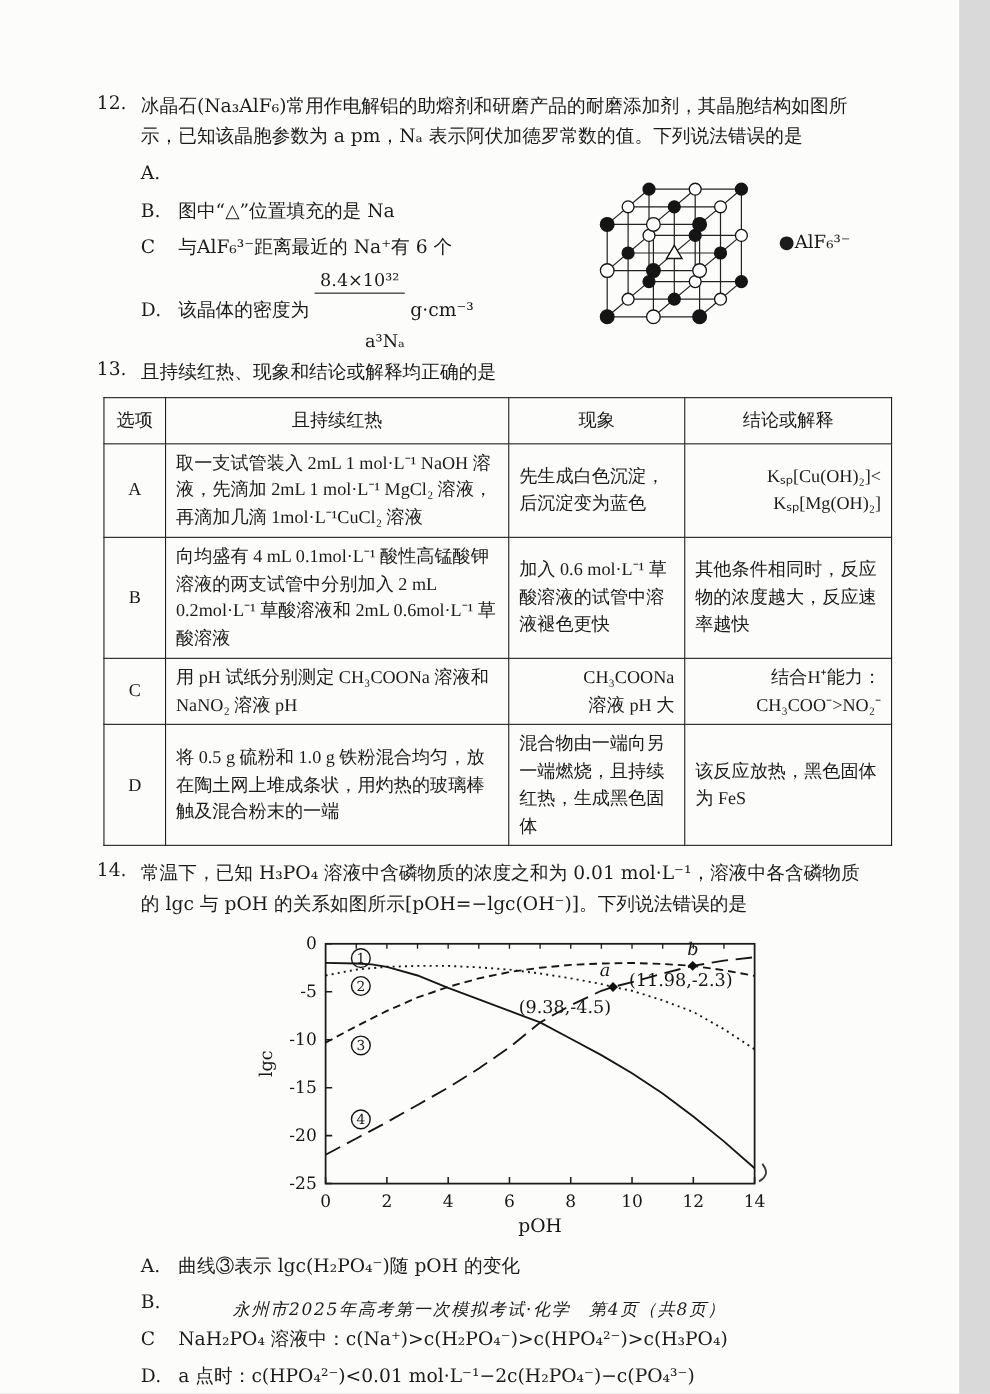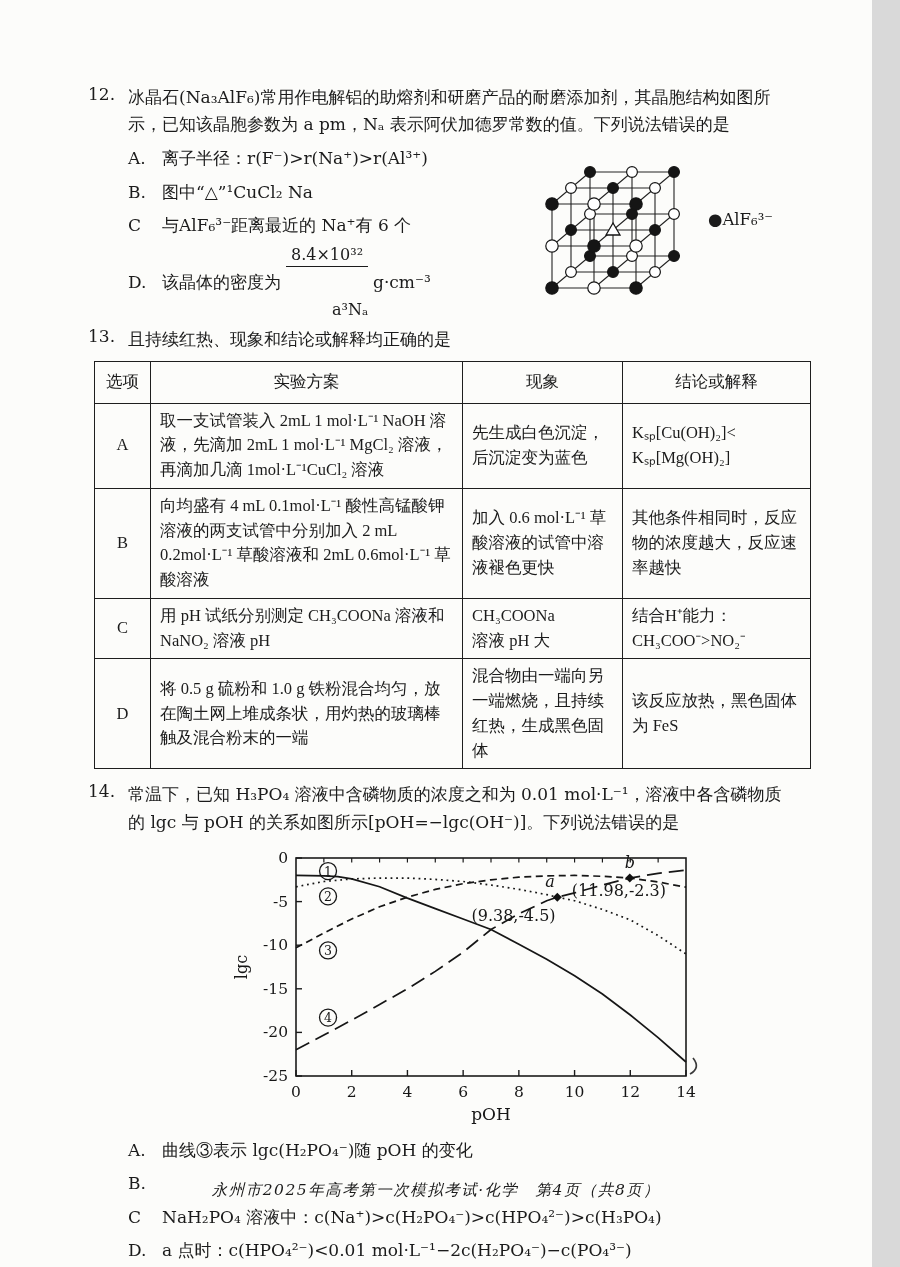--- a/index.html
+++ b/index.html
@@ -33,21 +33,21 @@
   table.exam{border-collapse:collapse;width:716px;margin:8px 0 12px 6px;table-layout:fixed;font-family:Liberation Serif, serif;}
   table.exam th,table.exam td{
     border:1.7px solid #1e1e1e;
     padding:5px 9px;
     font-size:16.5px;font-weight:normal;
     line-height:1.5;vertical-align:middle;
   }
   table.exam th{text-align:center;padding:8px 4px;}
   td.copt{text-align:center;width:46px;}
   col.c1{width:56px;}col.c2{width:312px;}col.c3{width:160px;}col.c4{width:188px;}
-  td.center{text-align:left;}
+  td.center{text-align:right;}
   .preline{white-space:pre-line;}
   
   .chart-wrap{margin:10px 0 4px 144px;}
   
   .footer{
     position:absolute;left:0;top:1180px;width:100%;
     text-align:center;font-style:italic;font-size:15.5px;letter-spacing:1.5px;
   }
   .q13block{margin-top:4px;}
   .q14block{margin-top:6px;}
@@ -58,25 +58,24 @@
 <div class="page">
 
   <section class="q12block">
     <div class="qrow">
       <span class="qnum">12.</span>
       <p>冰晶石(Na₃AlF₆)常用作电解铝的助熔剂和研磨产品的耐磨添加剂，其晶胞结构如图所示，已知该晶胞参数为 a pm，Nₐ 表示阿伏加德罗常数的值。下列说法错误的是</p>
     </div>
     <div class="opts">
       <div class="opt">
         <span class="olabel">A.</span>
-        <span>离子半径：r(F⁻)&gt;r(Na⁺)&gt;r(Al³⁺)</span>
       </div>
       <div class="opt">
         <span class="olabel">B.</span>
-        <span>图中“△”¹CuCl₂ Na</span>
+        <span>图中“△”位置填充的是 Na</span>
       </div>
       <div class="opt">
         <span class="olabel">C</span>
         <span>与AlF₆³⁻距离最近的 Na⁺有 6 个</span>
       </div>
       <div class="opt">
         <span class="olabel">D.</span>
         <span>该晶体的密度为</span>
         <span class="frac">
           <span class="fnum">8.4×10³²</span>
@@ -154,21 +153,21 @@
     <table class="exam">
       <colgroup>
           <col class="c1">
           <col class="c2">
           <col class="c3">
           <col class="c4">
         </colgroup>
       <thead>
         <tr>
           <th>选项</th>
-          <th>实验方案</th>
+          <th>且持续红热</th>
           <th>现象</th>
           <th>结论或解释</th>
         </tr>
       </thead>
       <tbody>
         <tr>
           <td class="copt">A</td>
           <td>取一支试管装入 2mL 1 mol·L⁻¹ NaOH 溶液，先滴加 2mL 1 mol·L⁻¹ MgCl₂ 溶液，再滴加几滴 1mol·L⁻¹CuCl₂ 溶液</td>
           <td>先生成白色沉淀，后沉淀变为蓝色</td>
           <td class="center preline">Kₛₚ[Cu(OH)₂]&lt;

